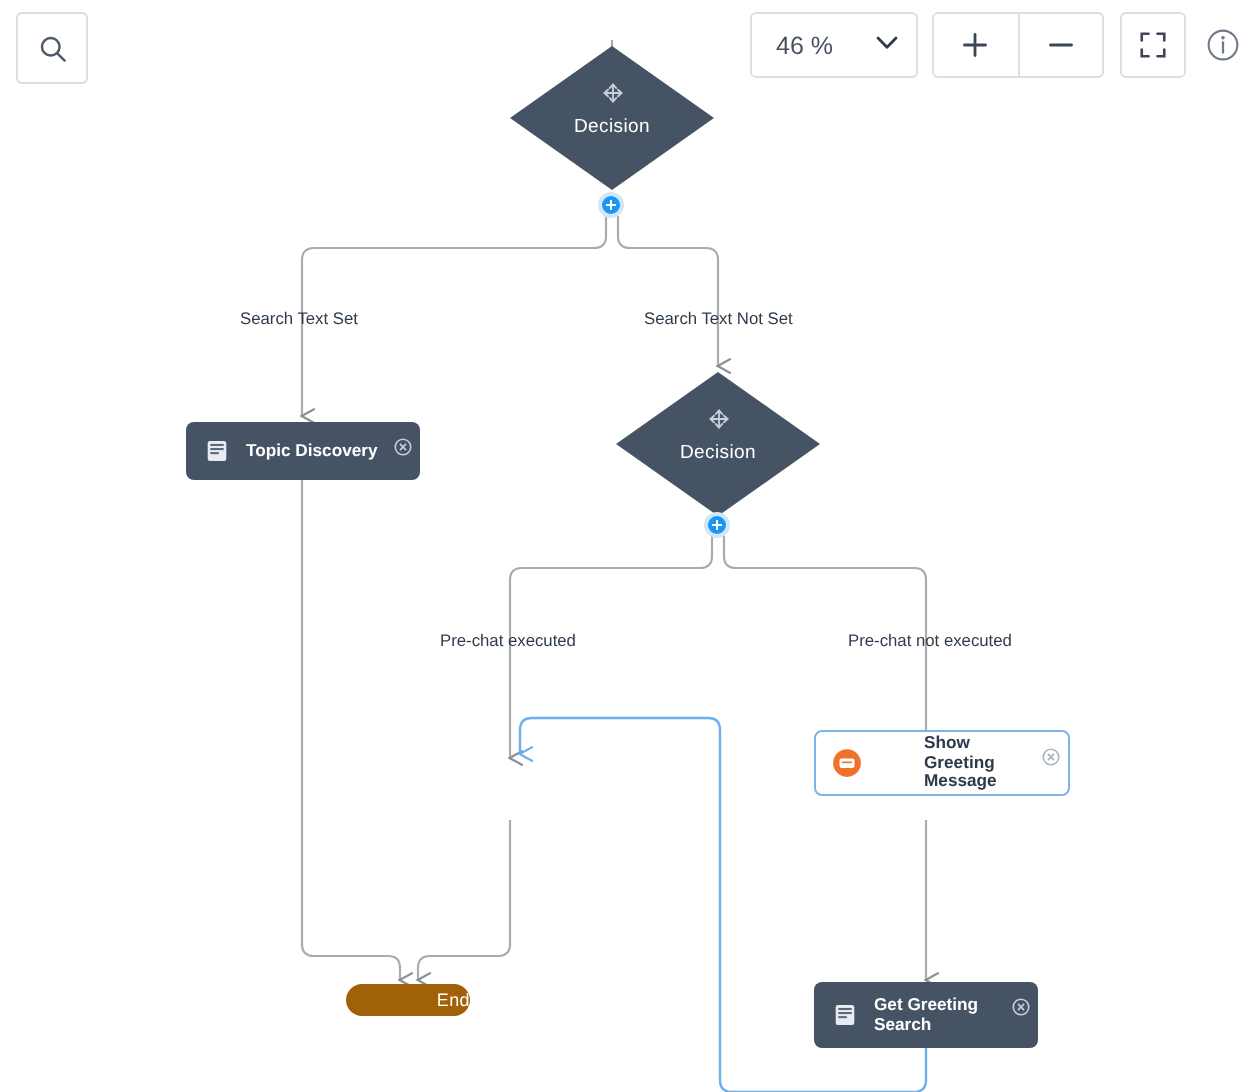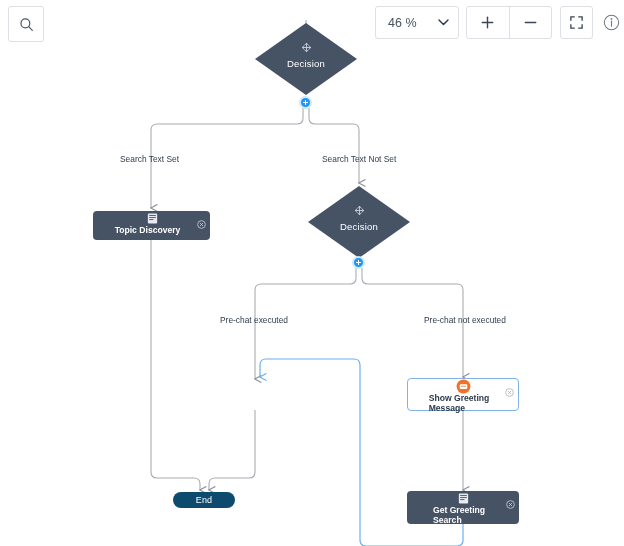--- a/index.html
+++ b/index.html
@@ -115,21 +115,20 @@
   }
 
   
   .task {
     height: 29px;
     border-radius: 4px;
     display: flex;
     align-items: center;
     padding-left: 8px;
     box-sizing: border-box;
-    flex-direction: column;
   }
   .task.dark {
     background: #465365;
     color: #ffffff;
   }
   .task.light {
     background: #ffffff;
     border: 1px solid #7fb2e8;
     color: #2c3a4b;
   }
@@ -151,25 +150,25 @@
     right: 4px; top: 4px;
     width: 9px; height: 9px;
   }
 
   
   .task.two { height: 33px; }
 
   
   #node-end {
     width: 62px; height: 16px;
-    background: #0c4a6e;
+    background: #a16207;
     border-radius: 9px;
     color: #ffffff;
     font-size: 9px;
-    display: flex; align-items: center; justify-content: center;
+    display: flex; align-items: center; justify-content: flex-end;
     letter-spacing: .2px;
   }
 
   
   .plus-dot {
     position: absolute;
     width: 13px; height: 13px;
     border-radius: 50%;
     background: #1c96f3;
     border: 2px solid #cfe6fb;
@@ -340,21 +339,21 @@
           <polyline points="3.3,4.2 1.3,6 3.3,7.8"></polyline>
           <polyline points="8.7,4.2 10.7,6 8.7,7.8"></polyline>
         </g>
       </svg>
     </div>
     <div class="lbl">Decision</div>
   </div>
   <div class="plus-dot" style="left:352px; top:236px;"></div>
 
 
-  <div class="node task light two" id="node-show-greeting-message" style="left:407px; top:358px; width:112px; position:absolute;">
+  <div class="node task light two" id="node-show-greeting-message" style="left:407px; top:345px; width:128px; position:absolute;gap:24px;">
     <span class="ticon">
       <svg width="15" height="15" viewBox="0 0 16 16">
         <circle cx="8" cy="8" r="7.4" fill="#f2712a"></circle>
         <rect x="4" y="5.6" width="8" height="5" rx="1.1" fill="#ffffff"></rect>
         <rect x="5.3" y="7.2" width="5.4" height="0.9" fill="#f2712a"></rect>
       </svg>
     </span>
     <span class="tlabel">Show Greeting
 Message</span>
     <span class="close">

